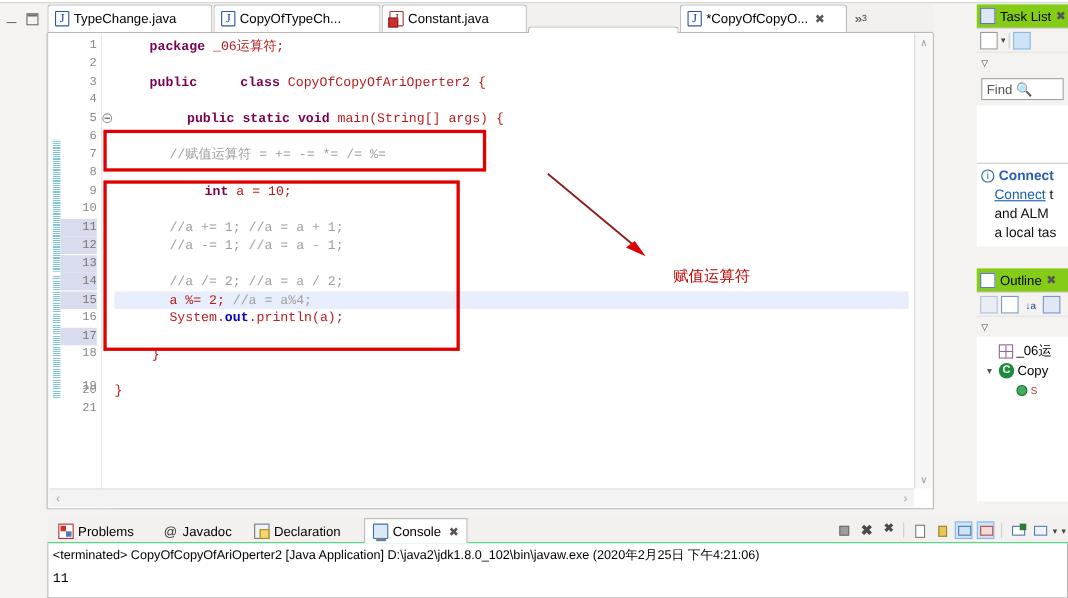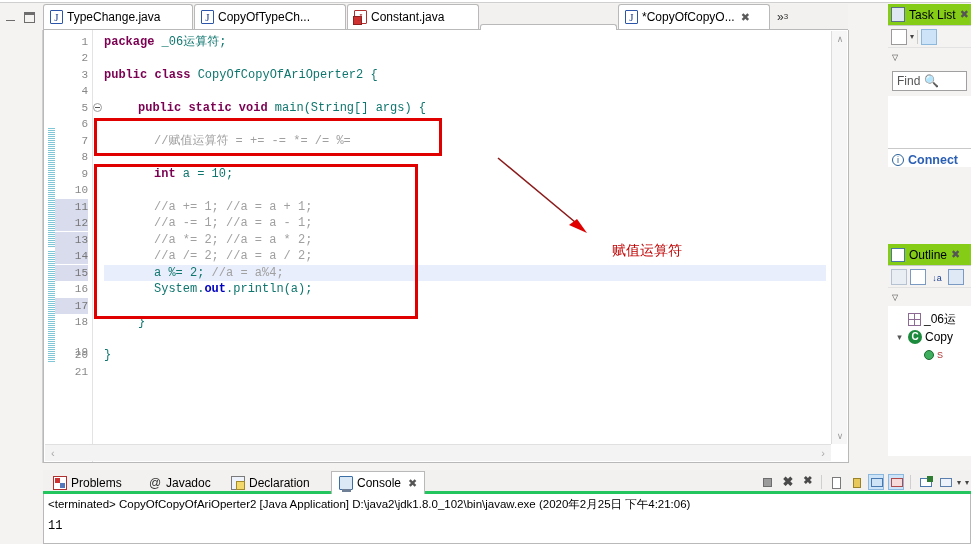--- a/index.html
+++ b/index.html
@@ -92,24 +92,24 @@
 
   .code {
     position: absolute; left: 60px; top: 0; right: 22px; height: 100%;
     font-family: "Liberation Mono", monospace; font-size: 12px;
     color: #000;
   }
   .cl { position: absolute; left: 0; height: 16px; line-height: 16px; white-space: pre; }
   .cur-line {
     position: absolute; left: 0px; right: 0px; height: 16px; background: #e8eefb;
   }
-  .kw { color: #7b0052; font-weight: bold; }
+  .kw { color: #7b0052; font-weight: bold; margin-left: 32px; }
   .cmt-gray { color: #a0a0a0; }
   .fld { color: #0000c0; font-weight: bold; }
-  .plain { color: #0f766e; }
+  .plain { color: #b91c1c; }
   .fold-mark {
     position: absolute; width: 9px; height: 9px; border: 1px solid #9b9b9b;
     background: #fff; border-radius: 50%;
   }
   .fold-mark:after {
     content:""; position:absolute; left:1px; top:3px; width:5px; height:1px; background:#555;
   }
 
   
   .vscroll {
@@ -186,21 +186,21 @@
     width: 10px; height: 10px; flex:0 0 10px; border-radius: 50%;
     background: #3fae5e; border:1px solid #1d6b32;
   }
   .sbadge { color:#b03030; font-size:9px; }
 
   
   .bottom {
     position: absolute; left: 43px; top: 470px; width: 928px; height: 74px;
     background: #f2f1ef;
   }
-  .btabbar { position: relative; height: 24px; border-bottom: 3px solid #22c55e; }
+  .btabbar { position: relative; height: 24px; border-bottom: 1px solid #22c55e; }
   .btab {
     position: absolute; top: 1px; height: 23px;
     display: flex; align-items: center; gap: 4px; padding: 0 7px;
     font-size: 12px; color: #000; white-space: nowrap;
     border: 1px solid transparent; border-bottom: none;
   }
   .btab.active { background: #ffffff; border-color: #b9b9b9; }
   .bico { width: 14px; height: 14px; flex: 0 0 14px; position: relative; }
   .ico-problems { border: 1px solid #b03030; background:#fff; }
   .ico-problems:after{content:"";position:absolute;left:1px;top:1px;width:5px;height:5px;background:#cf3030;}
@@ -330,21 +330,20 @@
       <div class="cl" style="top:37px;"><span class="kw">public</span><span> </span><span class="kw">class</span><span class="plain"> CopyOfCopyOfAriOperter2 {</span></div>
 
       <div class="cl" style="top:70px;left:34px;"><span class="kw">public static void</span><span class="plain"> main(String[] args) {</span></div>
 
       <div class="cl" style="top:103px;left:50px;"><span class="cmt-gray">//赋值运算符 = += -= *= /= %=</span></div>
 
       <div class="cl" style="top:136px;left:50px;"><span class="kw">int</span><span class="plain"> a = 10;</span></div>
 
       <div class="cl" style="top:169px;left:50px;"><span class="cmt-gray">//a += 1; //a = a + 1;</span></div>
       <div class="cl" style="top:185px;left:50px;"><span class="cmt-gray">//a -= 1; //a = a - 1;</span></div>
-      <div class="cl" style="top:202px;left:50px;"><span class="cmt-gray">//a *= 2; //a = a * 2;</span></div>
       <div class="cl" style="top:218px;left:50px;"><span class="cmt-gray">//a /= 2; //a = a / 2;</span></div>
       <div class="cl" style="top:235px;left:50px;"><span class="plain">a %= 2; </span><span class="cmt-gray">//a = a%4;</span></div>
       <div class="cl" style="top:251px;left:50px;"><span class="plain">System.</span><span class="fld">out</span><span class="plain">.println(a);</span></div>
 
       <div class="cl" style="top:284px;left:34px;"><span class="plain">}</span></div>
       <div class="cl" style="top:317px;left:0px;"><span class="plain">}</span></div>
     </div>
 
     <div class="vscroll">
       <div class="vs-arrow vs-up">∧</div>
@@ -388,20 +387,25 @@
       <div class="findbox">
         <span>Find</span>
         <span>🔍</span>
       </div>
       <div class="tasklist-body" style="height:52px;"></div>
       <div class="connect-sep"></div>
       <div class="tasklist-body">
         <div class="connect-head">
           <span class="info-i">i</span>
           <span class="connect-title">Connect</span>
+        </div>
+        <div class="connect-lines">
+          <div><span class="connect-link">Connect</span><span> t</span></div>
+          <div>and ALM</div>
+          <div>a local tas</div>
         </div>
       </div>
     </div>
 
     <div class="panel" style="top:240px;height:226px;">
       <div class="panel-tabbar">
         <span style="width:14px;height:14px;flex:0 0 14px;border:1px solid #4a76a8;background:#fff;position:relative;"></span>
         <span>Outline</span>
         <span style="font-size:11px;color:#555;">✖</span>
       </div>

